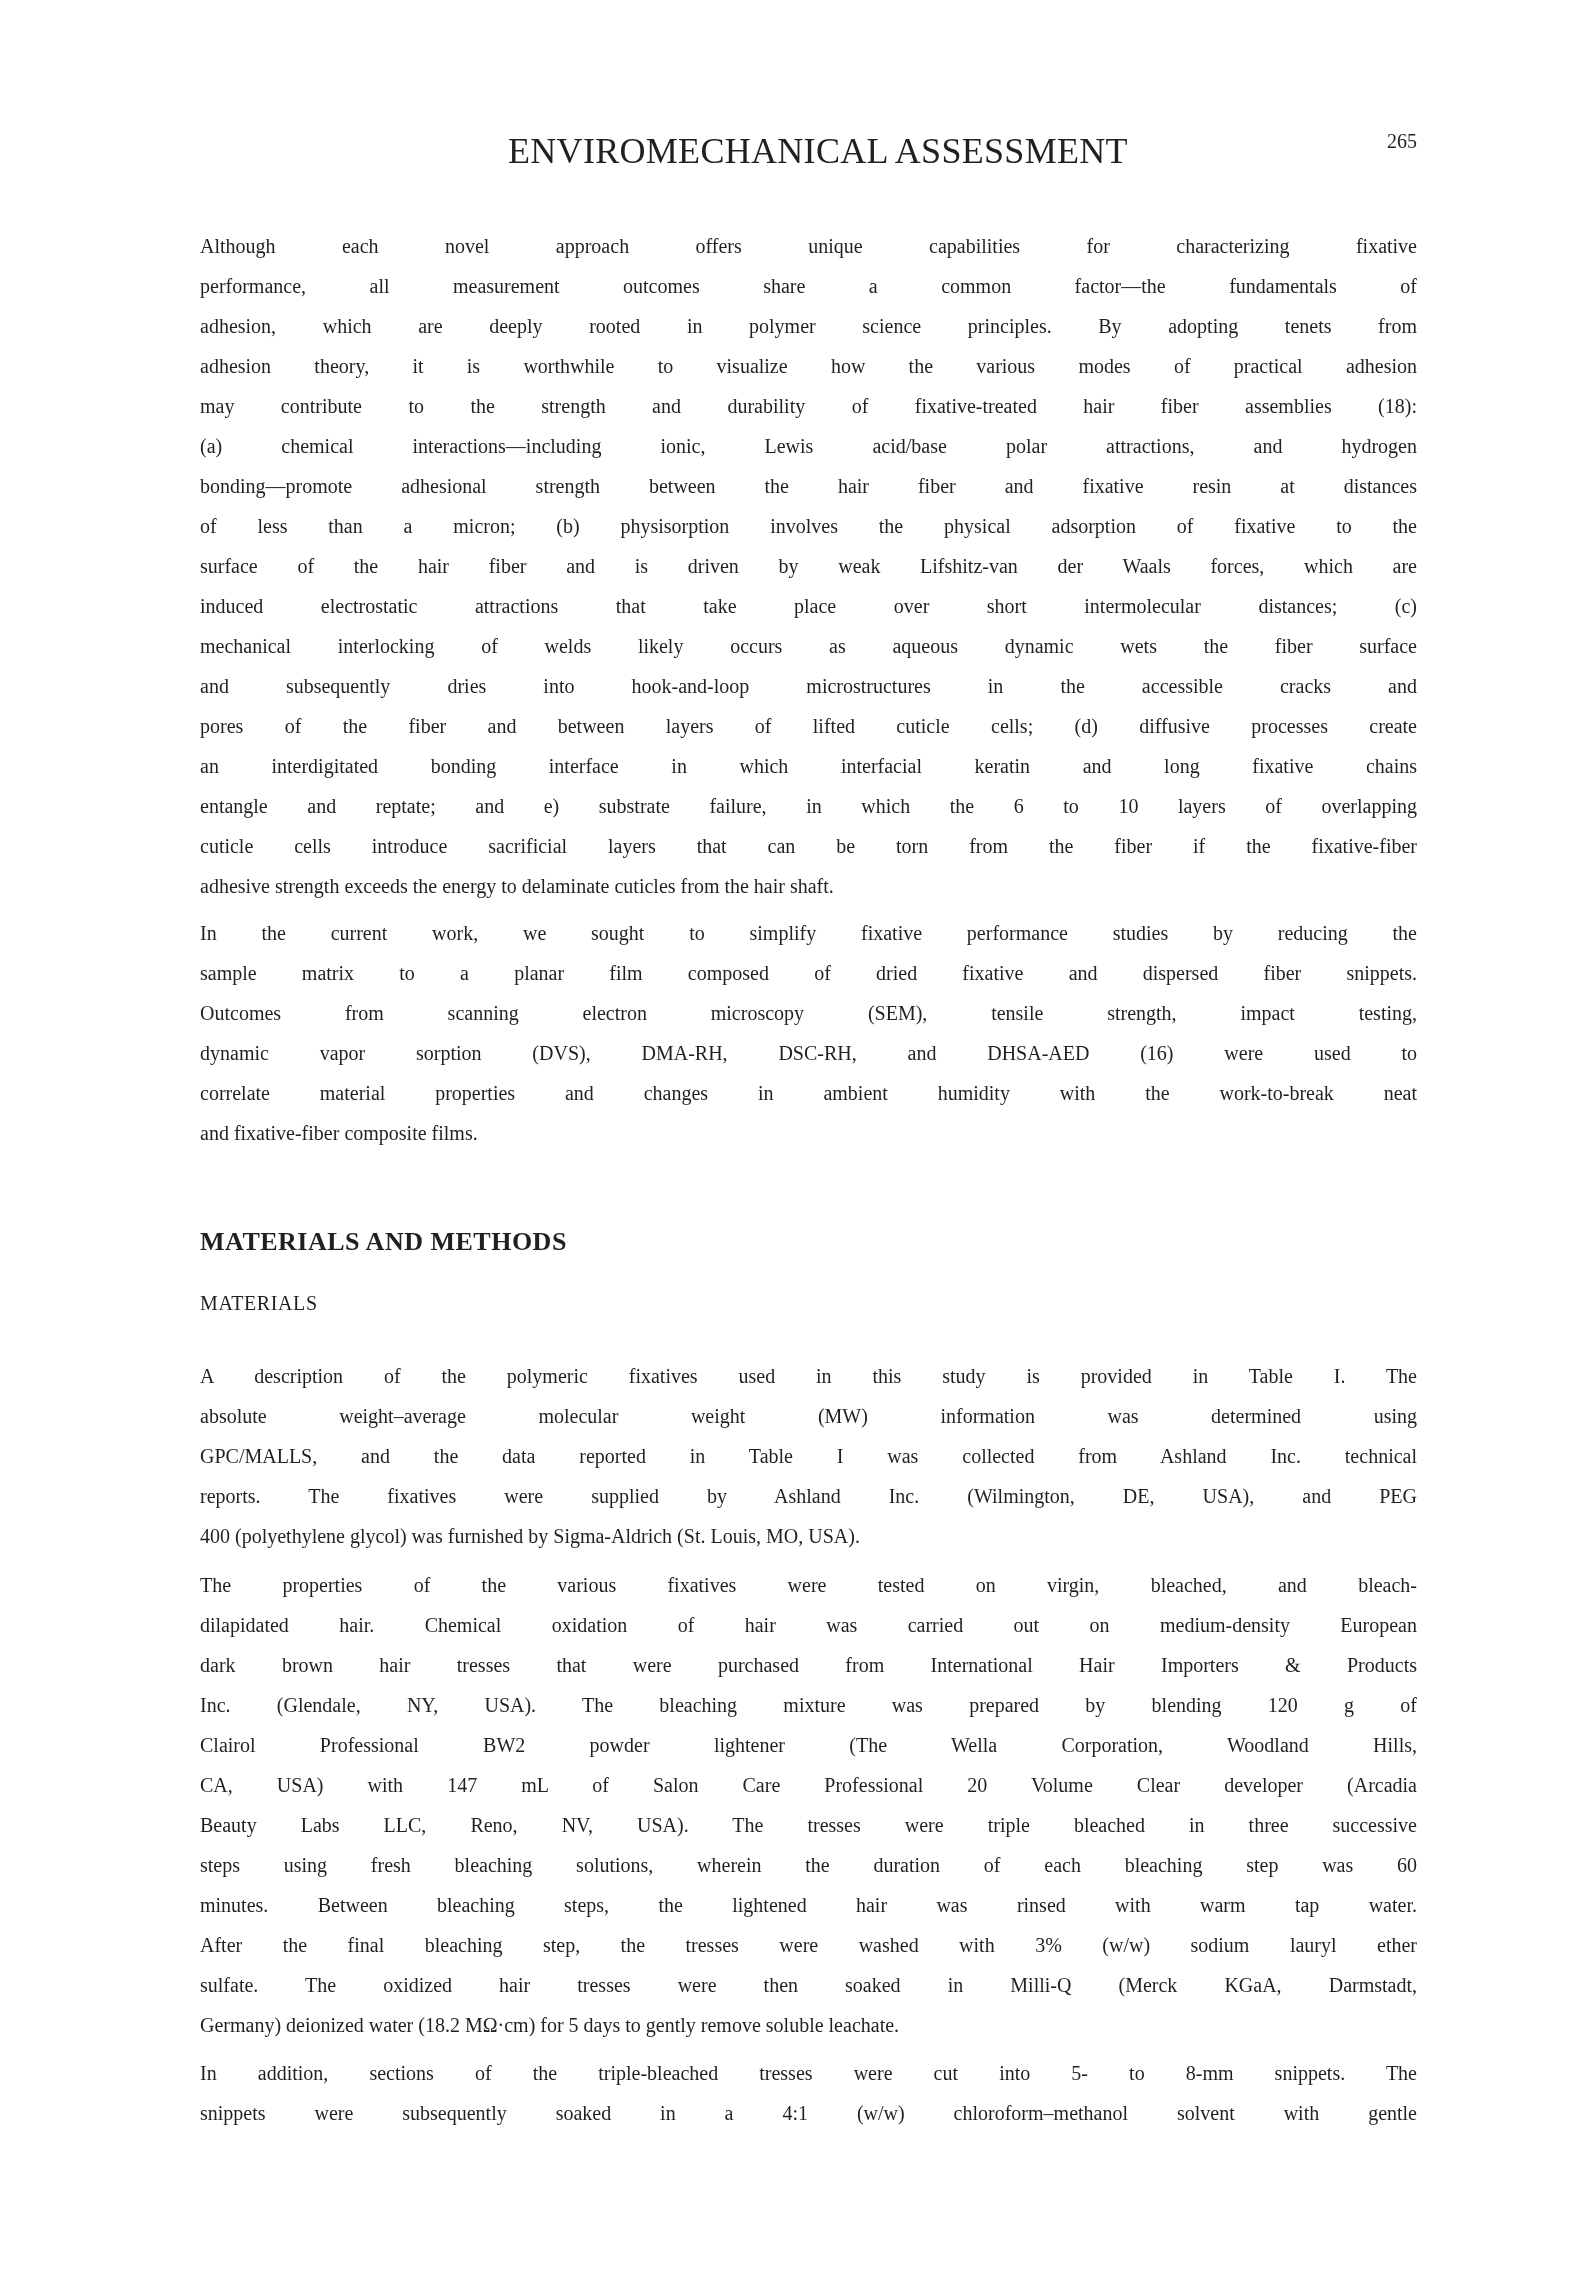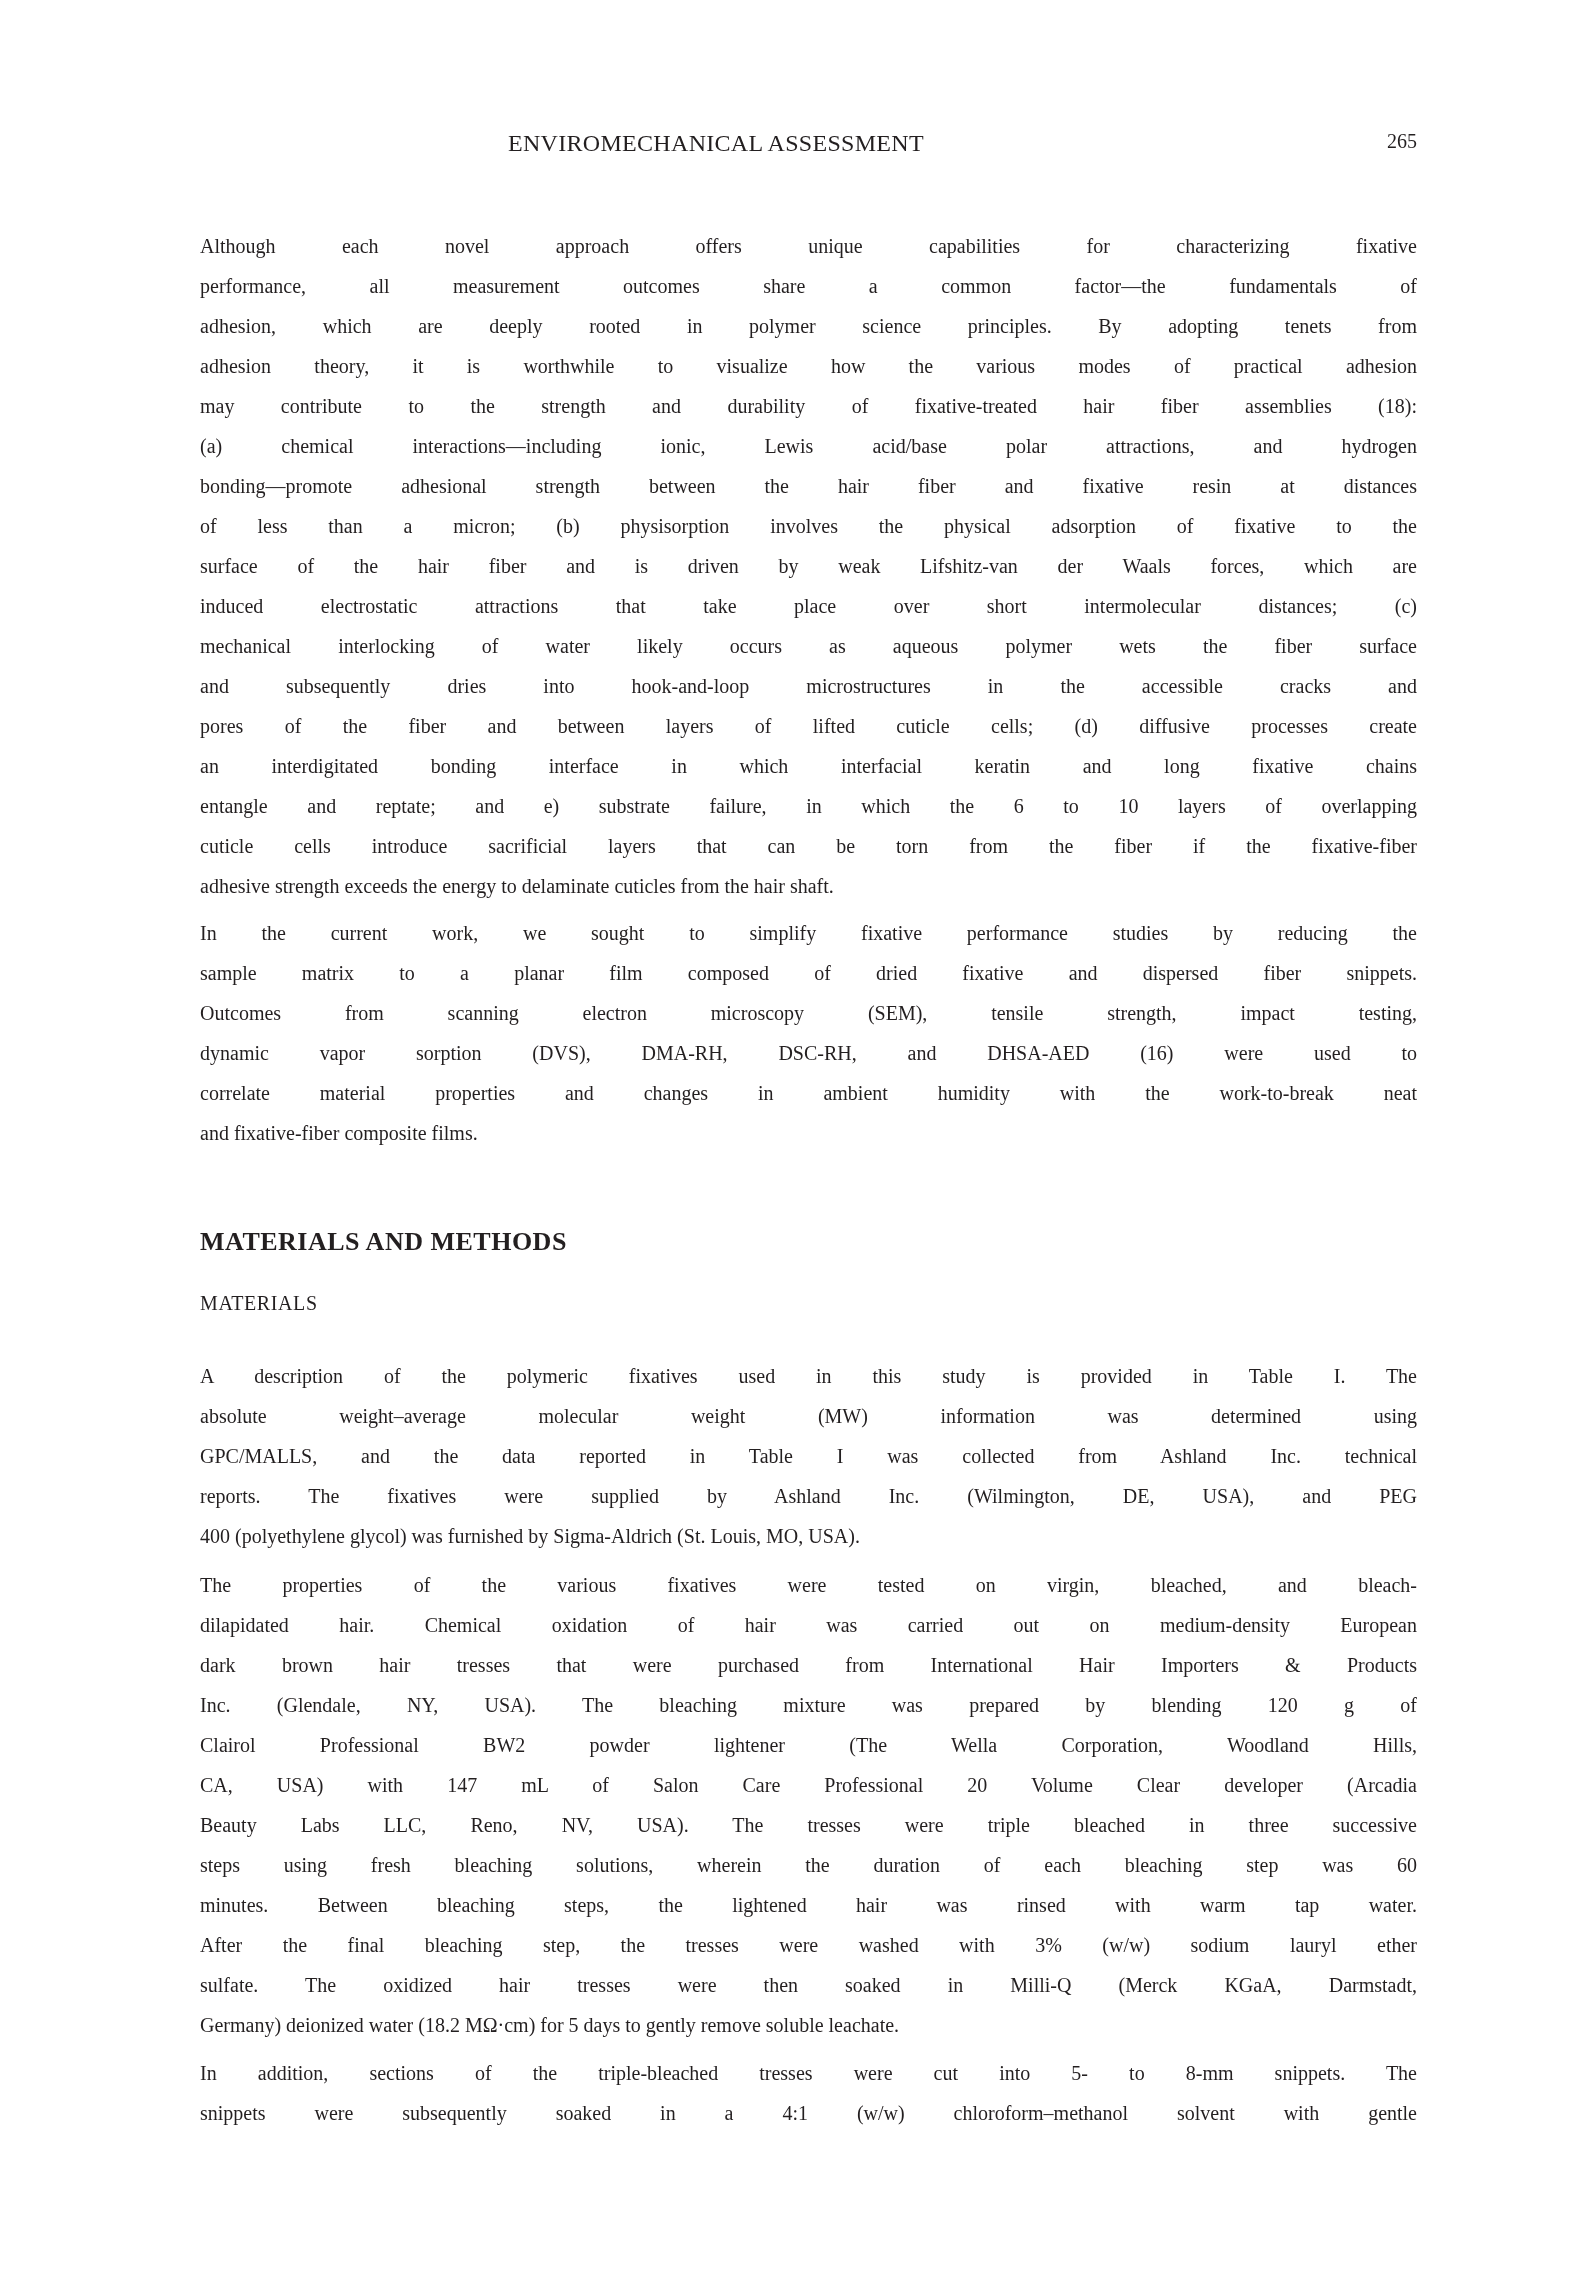--- a/index.html
+++ b/index.html
@@ -1,19 +1,19 @@
 <!DOCTYPE html>
 <html style="font-size:15px"><head>
 <meta charset="utf-8">
 <style>
   html, body { margin: 0; padding: 0; background: #ffffff; }
   body { width: 1589px; height: 2295px; position: relative; overflow: hidden; }
   .page { position: absolute; left: 0; top: 0; width: 1589px; height: 2295px; background: #fff; color: #231f20; font-family: "Liberation Serif", "DejaVu Serif", serif; }
   .running-head { position: absolute; top: 130px; left: 0; width: 1589px; height: 38px; }
-  .rh-title { position: absolute; left: 508px; top: 0; font-size: 24px; letter-spacing: 0.3px; white-space: nowrap; text-align: right; }
+  .rh-title { position: absolute; left: 508px; top: 0; font-size: 36px; letter-spacing: 0.3px; white-space: nowrap; text-align: right; }
   .rh-page { position: absolute; right: 172px; top: 0; font-size: 20px; white-space: nowrap; }
   .para { position: absolute; left: 200px; width: 1217px; }
   .line { display: block; height: 40px; line-height: 40px; font-size: 20px; white-space: nowrap; text-align: justify; text-align-last: justify; overflow: hidden; }
   .line.last { text-align-last: left; }
   .h1 { position: absolute; left: 200px; top: 1227px; font-size: 26px; font-weight: bold; letter-spacing: 0.5px; white-space: nowrap; font-family: Liberation Serif, serif; }
   .h2 { position: absolute; left: 200px; top: 1292px; font-size: 20px; letter-spacing: 0.6px; white-space: nowrap; }
 </style>
 </head>
 <body>
 
@@ -28,21 +28,21 @@
     <span class="line">Although each novel approach offers unique capabilities for characterizing fixative</span>
     <span class="line">performance, all measurement outcomes share a common factor—the fundamentals of</span>
     <span class="line">adhesion, which are deeply rooted in polymer science principles. By adopting tenets from</span>
     <span class="line">adhesion theory, it is worthwhile to visualize how the various modes of practical adhesion</span>
     <span class="line">may contribute to the strength and durability of fixative-treated hair fiber assemblies (18):</span>
     <span class="line">(a) chemical interactions—including ionic, Lewis acid/base polar attractions, and hydrogen</span>
     <span class="line">bonding—promote adhesional strength between the hair fiber and fixative resin at distances</span>
     <span class="line">of less than a micron; (b) physisorption involves the physical adsorption of fixative to the</span>
     <span class="line">surface of the hair fiber and is driven by weak Lifshitz-van der Waals forces, which are</span>
     <span class="line">induced electrostatic attractions that take place over short intermolecular distances; (c)</span>
-    <span class="line">mechanical interlocking of water likely occurs as aqueous polymer wets the fiber surface</span>
+    <span class="line">mechanical interlocking of welds likely occurs as aqueous dynamic wets the fiber surface</span>
     <span class="line">and subsequently dries into hook-and-loop microstructures in the accessible cracks and</span>
     <span class="line">pores of the fiber and between layers of lifted cuticle cells; (d) diffusive processes create</span>
     <span class="line">an interdigitated bonding interface in which interfacial keratin and long fixative chains</span>
     <span class="line">entangle and reptate; and e) substrate failure, in which the 6 to 10 layers of overlapping</span>
     <span class="line">cuticle cells introduce sacrificial layers that can be torn from the fiber if the fixative-fiber</span>
     <span class="line last">adhesive strength exceeds the energy to delaminate cuticles from the hair shaft.</span>
   </div>
 
   <div class="para" style="top:913px;">
     <span class="line">In the current work, we sought to simplify fixative performance studies by reducing the</span>

